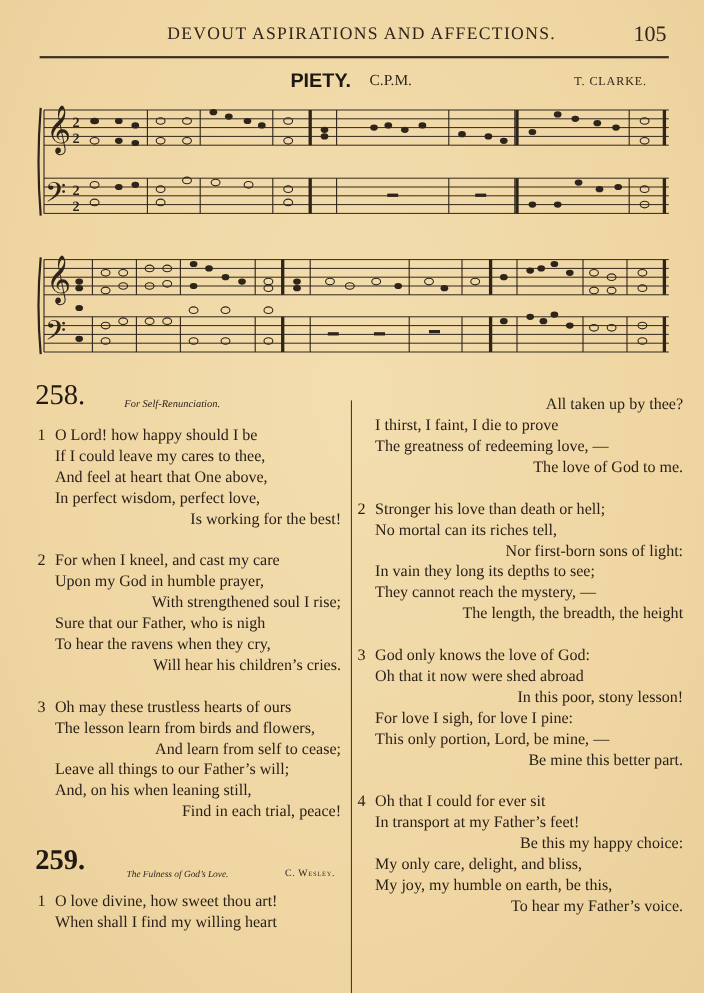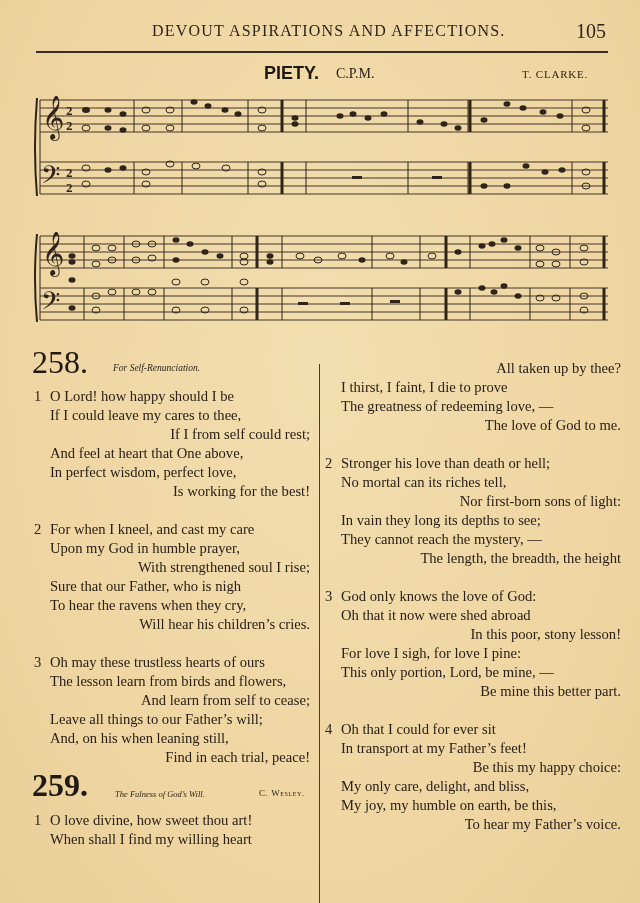--- a/index.html
+++ b/index.html
@@ -34,21 +34,21 @@
     position:absolute; left:336px; top:66px; font-size:14px; color:#2e241a;
   }
   .tune-composer {
     position:absolute; left:522px; top:68px; font-size:11px; letter-spacing:0.8px; color:#2e241a;
   }
   .score {
     position:absolute; left:0; width:640px;
   }
   .score svg { display:block; }
   .hymn-number {
-    position:absolute; font-size:32px; color:#211a12;
+    position:absolute; font-size:26px; color:#211a12;
   }
   .hymn-title {
     position:absolute; font-style:italic; font-size:9.5px; color:#2e241a;
   }
   .hymn-author {
     position:absolute; font-size:9px; letter-spacing:0.6px; color:#2e241a;
   }
   .col {
     position:absolute; font-size:14.6px; line-height:19px; color:#2a2018;
   }
@@ -301,21 +301,20 @@
   </svg>
 </div>
 
 <span class="hymn-number" style="left:32px;top:344px;">258.</span>
 <span class="hymn-title" style="left:113px;top:363px;">For Self-Renunciation.</span>
 
 <div class="col" style="left:50px;top:387px;width:260px;">
   <div class="stanza">
     <div class="line"><span class="num">1</span><span>O Lord! how happy should I be</span></div>
     <div class="line"><span>If I could leave my cares to thee,</span></div>
-    <div class="line indent"><span>If I from self could rest;</span></div>
     <div class="line"><span>And feel at heart that One above,</span></div>
     <div class="line"><span>In perfect wisdom, perfect love,</span></div>
     <div class="line indent"><span>Is working for the best!</span></div>
   </div>
   <div class="stanza">
     <div class="line"><span class="num">2</span><span>For when I kneel, and cast my care</span></div>
     <div class="line"><span>Upon my God in humble prayer,</span></div>
     <div class="line indent"><span>With strengthened soul I rise;</span></div>
     <div class="line"><span>Sure that our Father, who is nigh</span></div>
     <div class="line"><span>To hear the ravens when they cry,</span></div>
@@ -325,21 +324,21 @@
     <div class="line"><span class="num">3</span><span>Oh may these trustless hearts of ours</span></div>
     <div class="line"><span>The lesson learn from birds and flowers,</span></div>
     <div class="line indent"><span>And learn from self to cease;</span></div>
     <div class="line"><span>Leave all things to our Father’s will;</span></div>
     <div class="line"><span>And, on his when leaning still,</span></div>
     <div class="line indent"><span>Find in each trial, peace!</span></div>
   </div>
 </div>
 
 <span class="hymn-number" style="left:32px;top:767px;font-weight:bold;">259.</span>
-<span class="hymn-title" style="left:115px;top:789px;font-size:8.5px;">The Fulness of God’s Will.</span>
+<span class="hymn-title" style="left:115px;top:789px;font-size:8.5px;">The Fulness of God’s Love.</span>
 <span class="hymn-author sc" style="left:259px;top:788px;">C. Wesley.</span>
 
 <div class="col" style="left:50px;top:811px;width:260px;">
   <div class="stanza">
     <div class="line"><span class="num">1</span><span>O love divine, how sweet thou art!</span></div>
     <div class="line"><span>When shall I find my willing heart</span></div>
   </div>
 </div>
 
 <div class="col-divider"></div>

